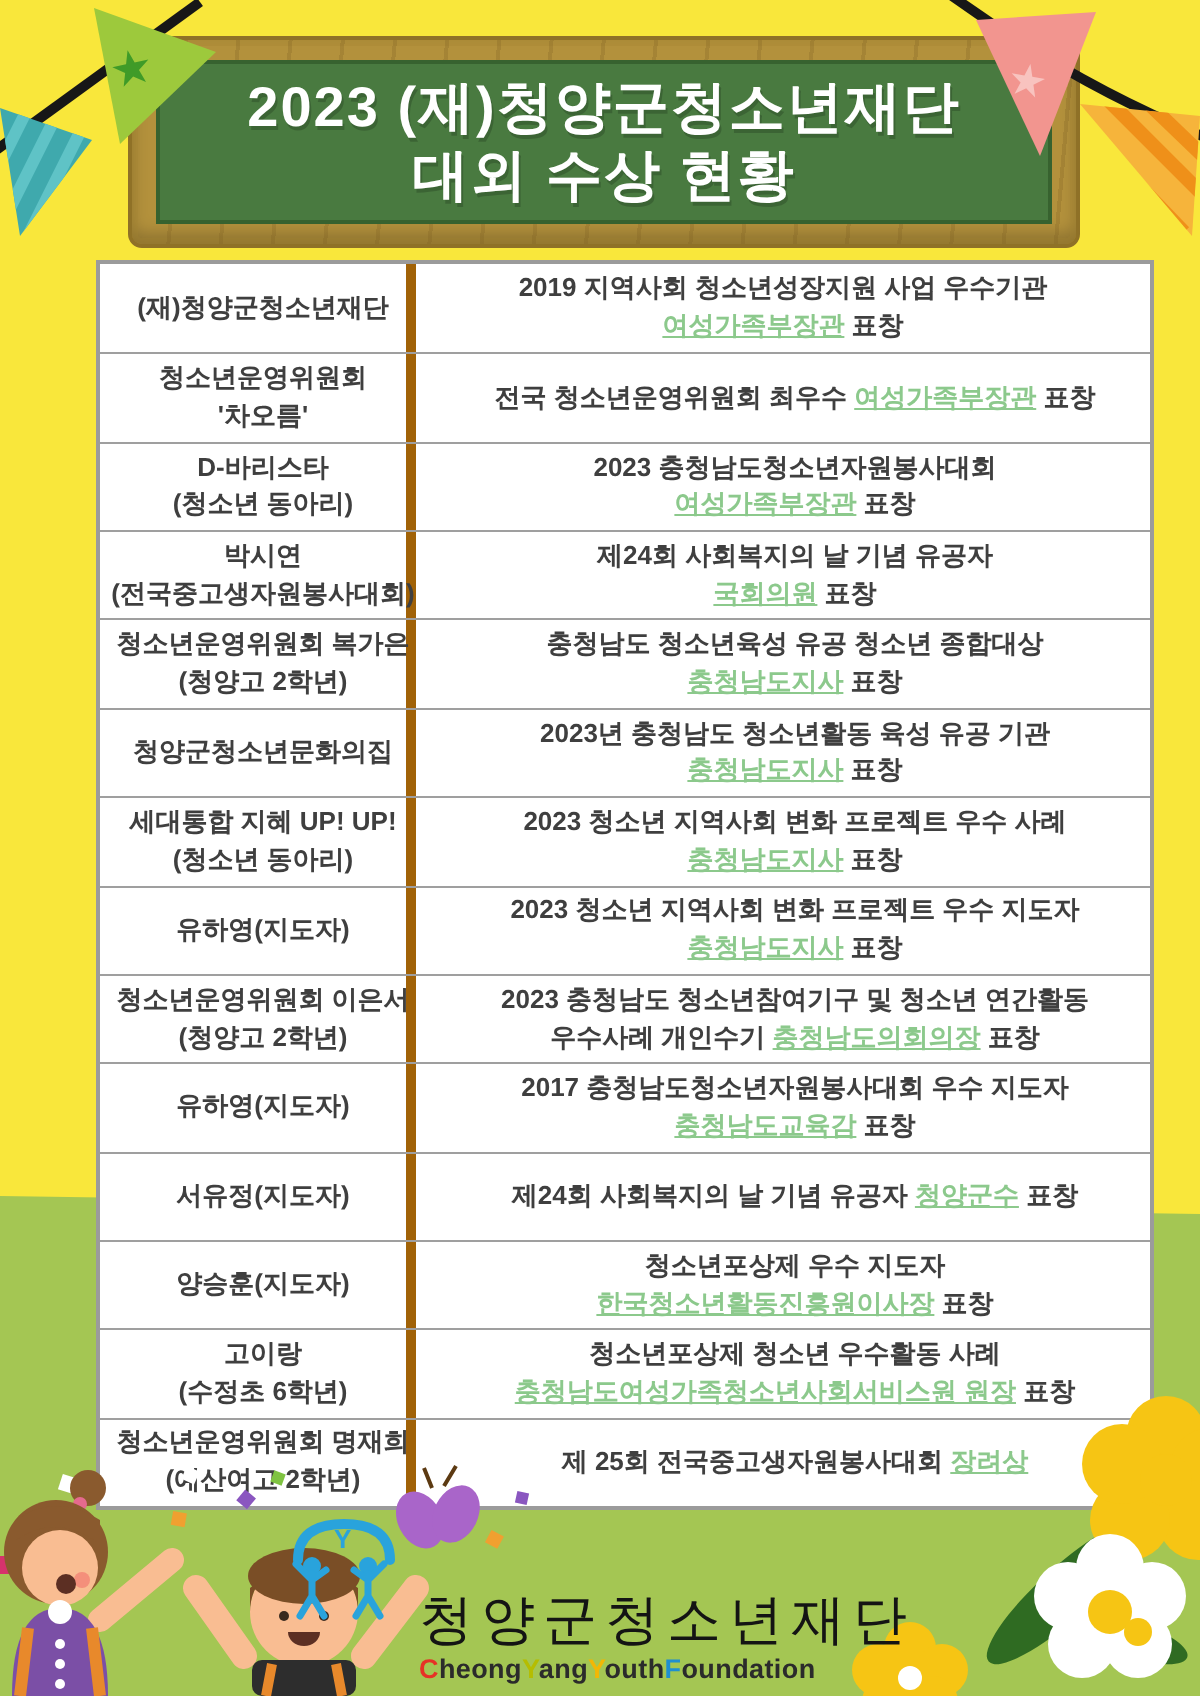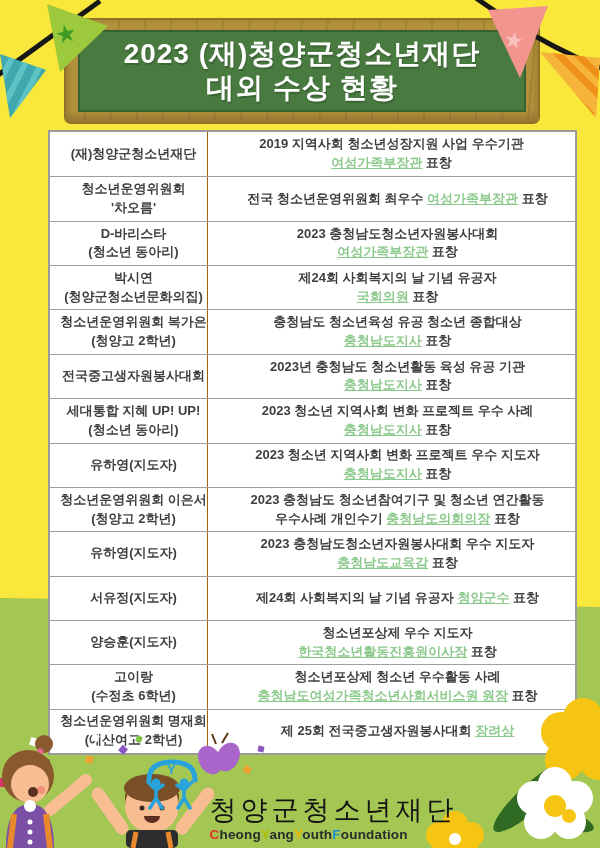--- a/index.html
+++ b/index.html
@@ -23,21 +23,21 @@
 
   .pennants{position:absolute;left:0;top:0;width:600px;height:140px;pointer-events:none;}
 
   
   .awards-table{position:absolute;left:48px;top:130px;width:529px;height:625px;background:#ffffff;
     border:2px solid #9b9b9b;box-sizing:border-box;display:grid;grid-template-rows:repeat(14,1fr);}
   .trow{display:grid;grid-template-columns:158px 1fr;}
   .trow + .trow{border-top:1px solid #9f9f9f;gap:12px;}
   .cell{display:flex;flex-direction:column;justify-content:center;align-items:center;text-align:center;
     padding:1px 6px;line-height:1.45;font-size:13px;font-weight:700;color:#3f3f3f;}
-  .cell.left{border-right:1px solid #a16207;padding-left:16px;}
+  .cell.left{border-right:5px solid #a16207;padding-left:16px;}
   .aline,.rline{white-space:nowrap;}
   .green{color:#8cc98c;text-decoration:underline;}
 
   
   .logo{position:absolute;left:0;top:758px;width:600px;display:flex;justify-content:center;
     align-items:flex-start;gap:9px;}
   .logo-text{display:flex;flex-direction:column;align-items:flex-start;margin-top:38px;}
   .logo-kr{font-size:27px;font-weight:500;color:#141414;letter-spacing:4px;line-height:1.1;white-space:nowrap;}
   .logo-en{font-size:13.5px;font-weight:700;color:#2b2b2b;letter-spacing:0.2px;margin-top:1px;white-space:nowrap;}
 
@@ -113,40 +113,40 @@
           <div class="rline">(청소년 동아리)</div>
         </div>
         <div class="cell right">
           <div class="aline"><span>2023 충청남도청소년자원봉사대회</span></div>
           <div class="aline"><span class="green">여성가족부장관</span><span> 표창</span></div>
         </div>
       </div>
       <div class="trow">
         <div class="cell left">
           <div class="rline">박시연</div>
-          <div class="rline">(청양군청소년문화의집)</div>
+          <div class="rline">(전국중고생자원봉사대회)</div>
         </div>
         <div class="cell right">
           <div class="aline"><span>제24회 사회복지의 날 기념 유공자</span></div>
           <div class="aline"><span class="green">국회의원</span><span> 표창</span></div>
         </div>
       </div>
       <div class="trow">
         <div class="cell left">
           <div class="rline">청소년운영위원회 복가은</div>
           <div class="rline">(청양고 2학년)</div>
         </div>
         <div class="cell right">
           <div class="aline"><span>충청남도 청소년육성 유공 청소년 종합대상</span></div>
           <div class="aline"><span class="green">충청남도지사</span><span> 표창</span></div>
         </div>
       </div>
       <div class="trow">
         <div class="cell left">
-          <div class="rline">전국중고생자원봉사대회</div>
+          <div class="rline">청양군청소년문화의집</div>
         </div>
         <div class="cell right">
           <div class="aline"><span>2023년 충청남도 청소년활동 육성 유공 기관</span></div>
           <div class="aline"><span class="green">충청남도지사</span><span> 표창</span></div>
         </div>
       </div>
       <div class="trow">
         <div class="cell left">
           <div class="rline">세대통합 지혜 UP! UP!</div>
           <div class="rline">(청소년 동아리)</div>
@@ -173,21 +173,21 @@
         <div class="cell right">
           <div class="aline"><span>2023 충청남도 청소년참여기구 및 청소년 연간활동</span></div>
           <div class="aline"><span>우수사례 개인수기 </span><span class="green">충청남도의회의장</span><span> 표창</span></div>
         </div>
       </div>
       <div class="trow">
         <div class="cell left">
           <div class="rline">유하영(지도자)</div>
         </div>
         <div class="cell right">
-          <div class="aline"><span>2023 충청남도청소년자원봉사대회 우수 지도자</span></div>
+          <div class="aline"><span>2017 충청남도청소년자원봉사대회 우수 지도자</span></div>
           <div class="aline"><span class="green">충청남도교육감</span><span> 표창</span></div>
         </div>
       </div>
       <div class="trow">
         <div class="cell left">
           <div class="rline">서유정(지도자)</div>
         </div>
         <div class="cell right">
           <div class="aline"><span>제24회 사회복지의 날 기념 유공자 </span><span class="green">청양군수</span><span> 표창</span></div>
         </div>

